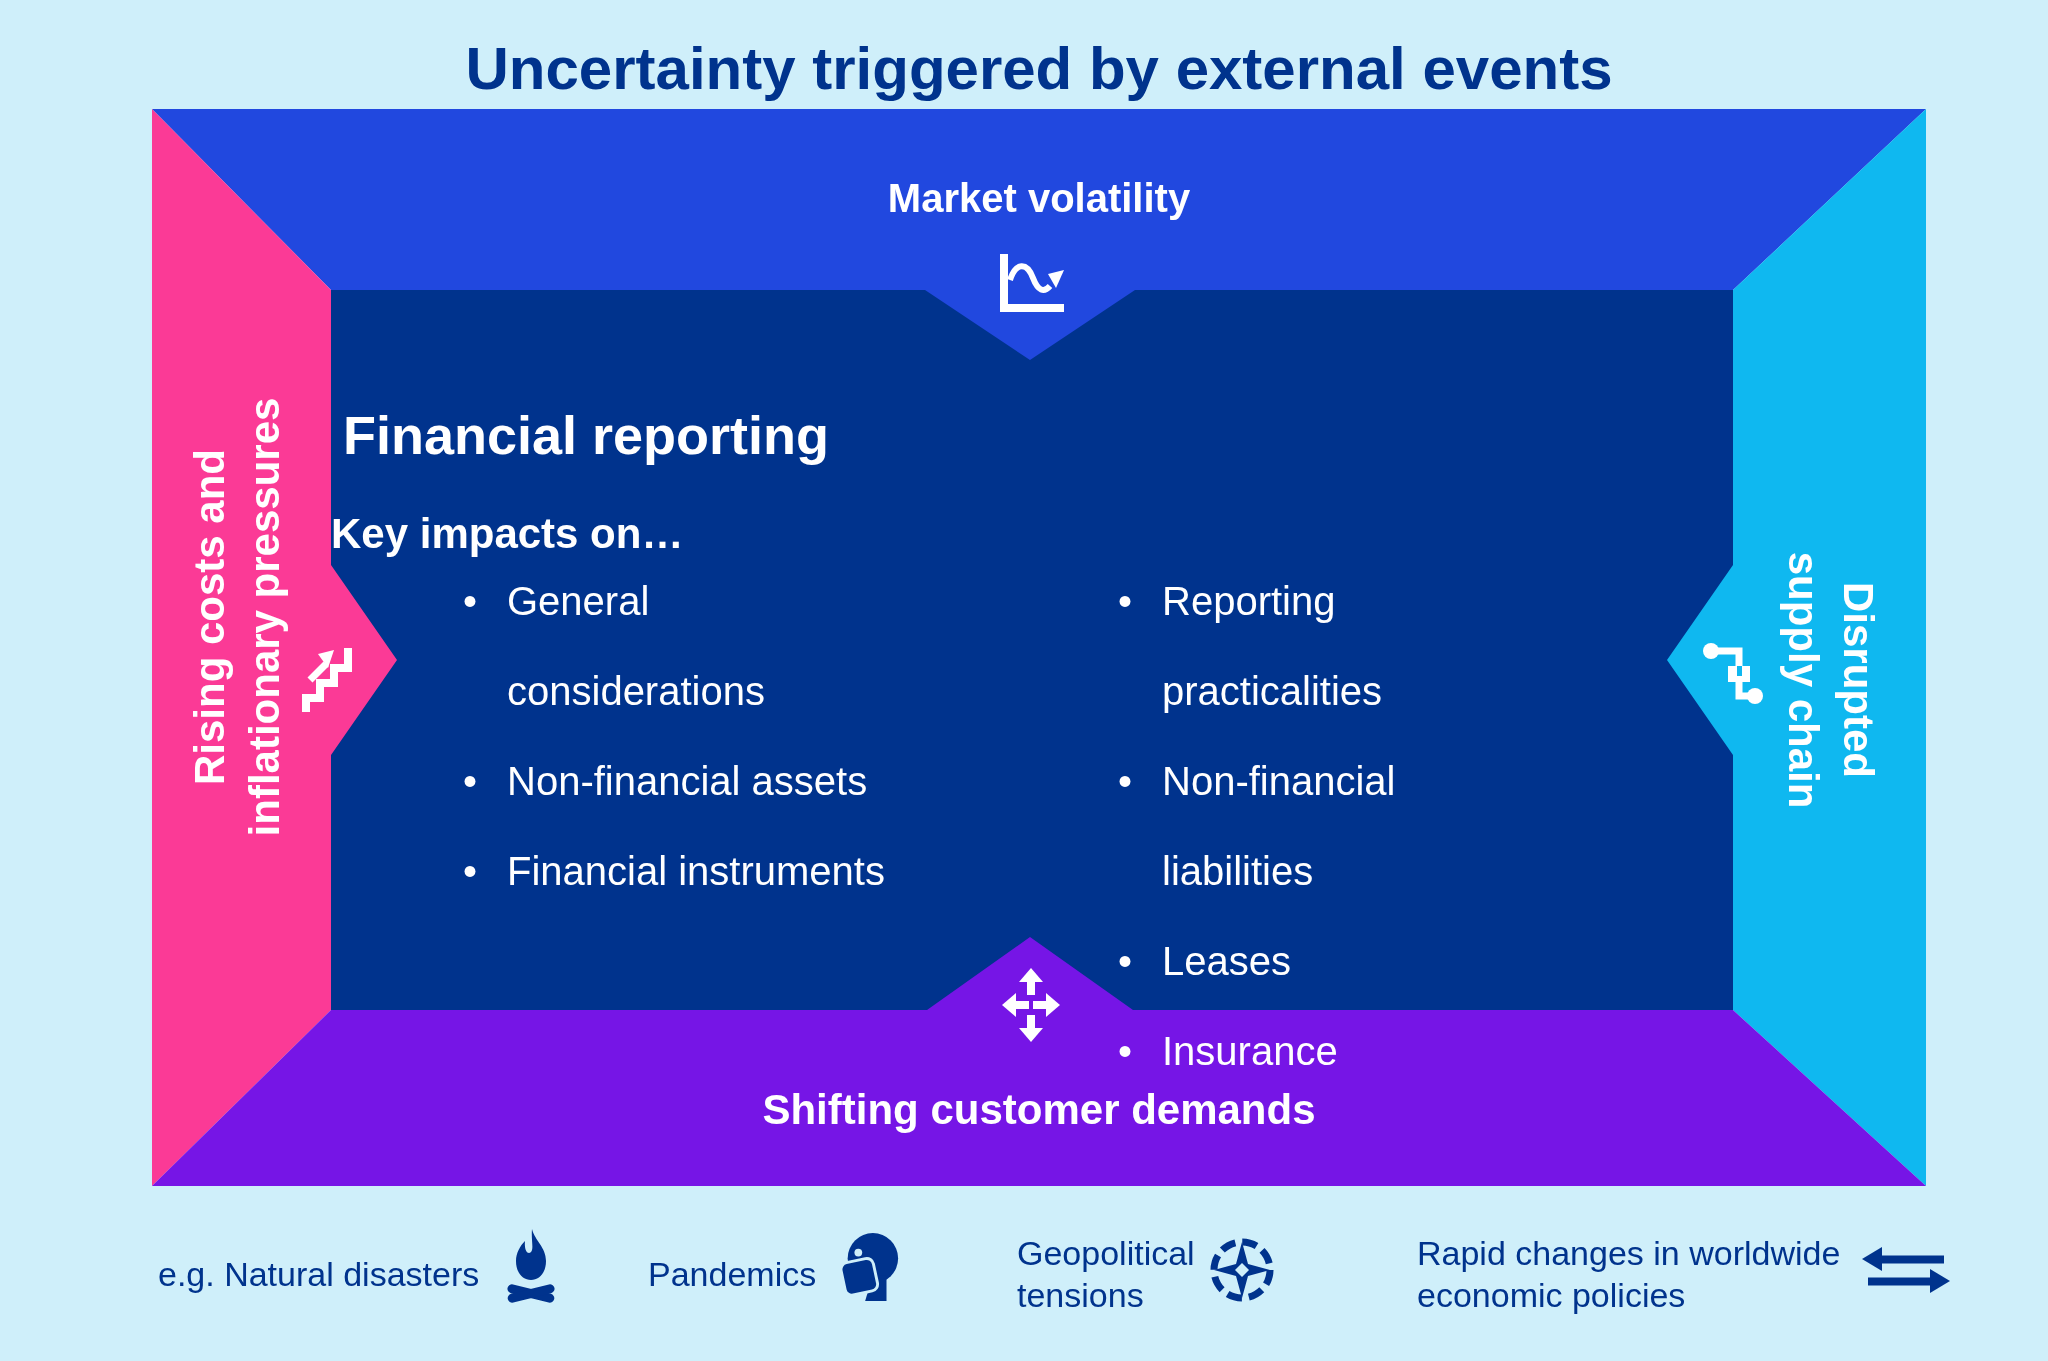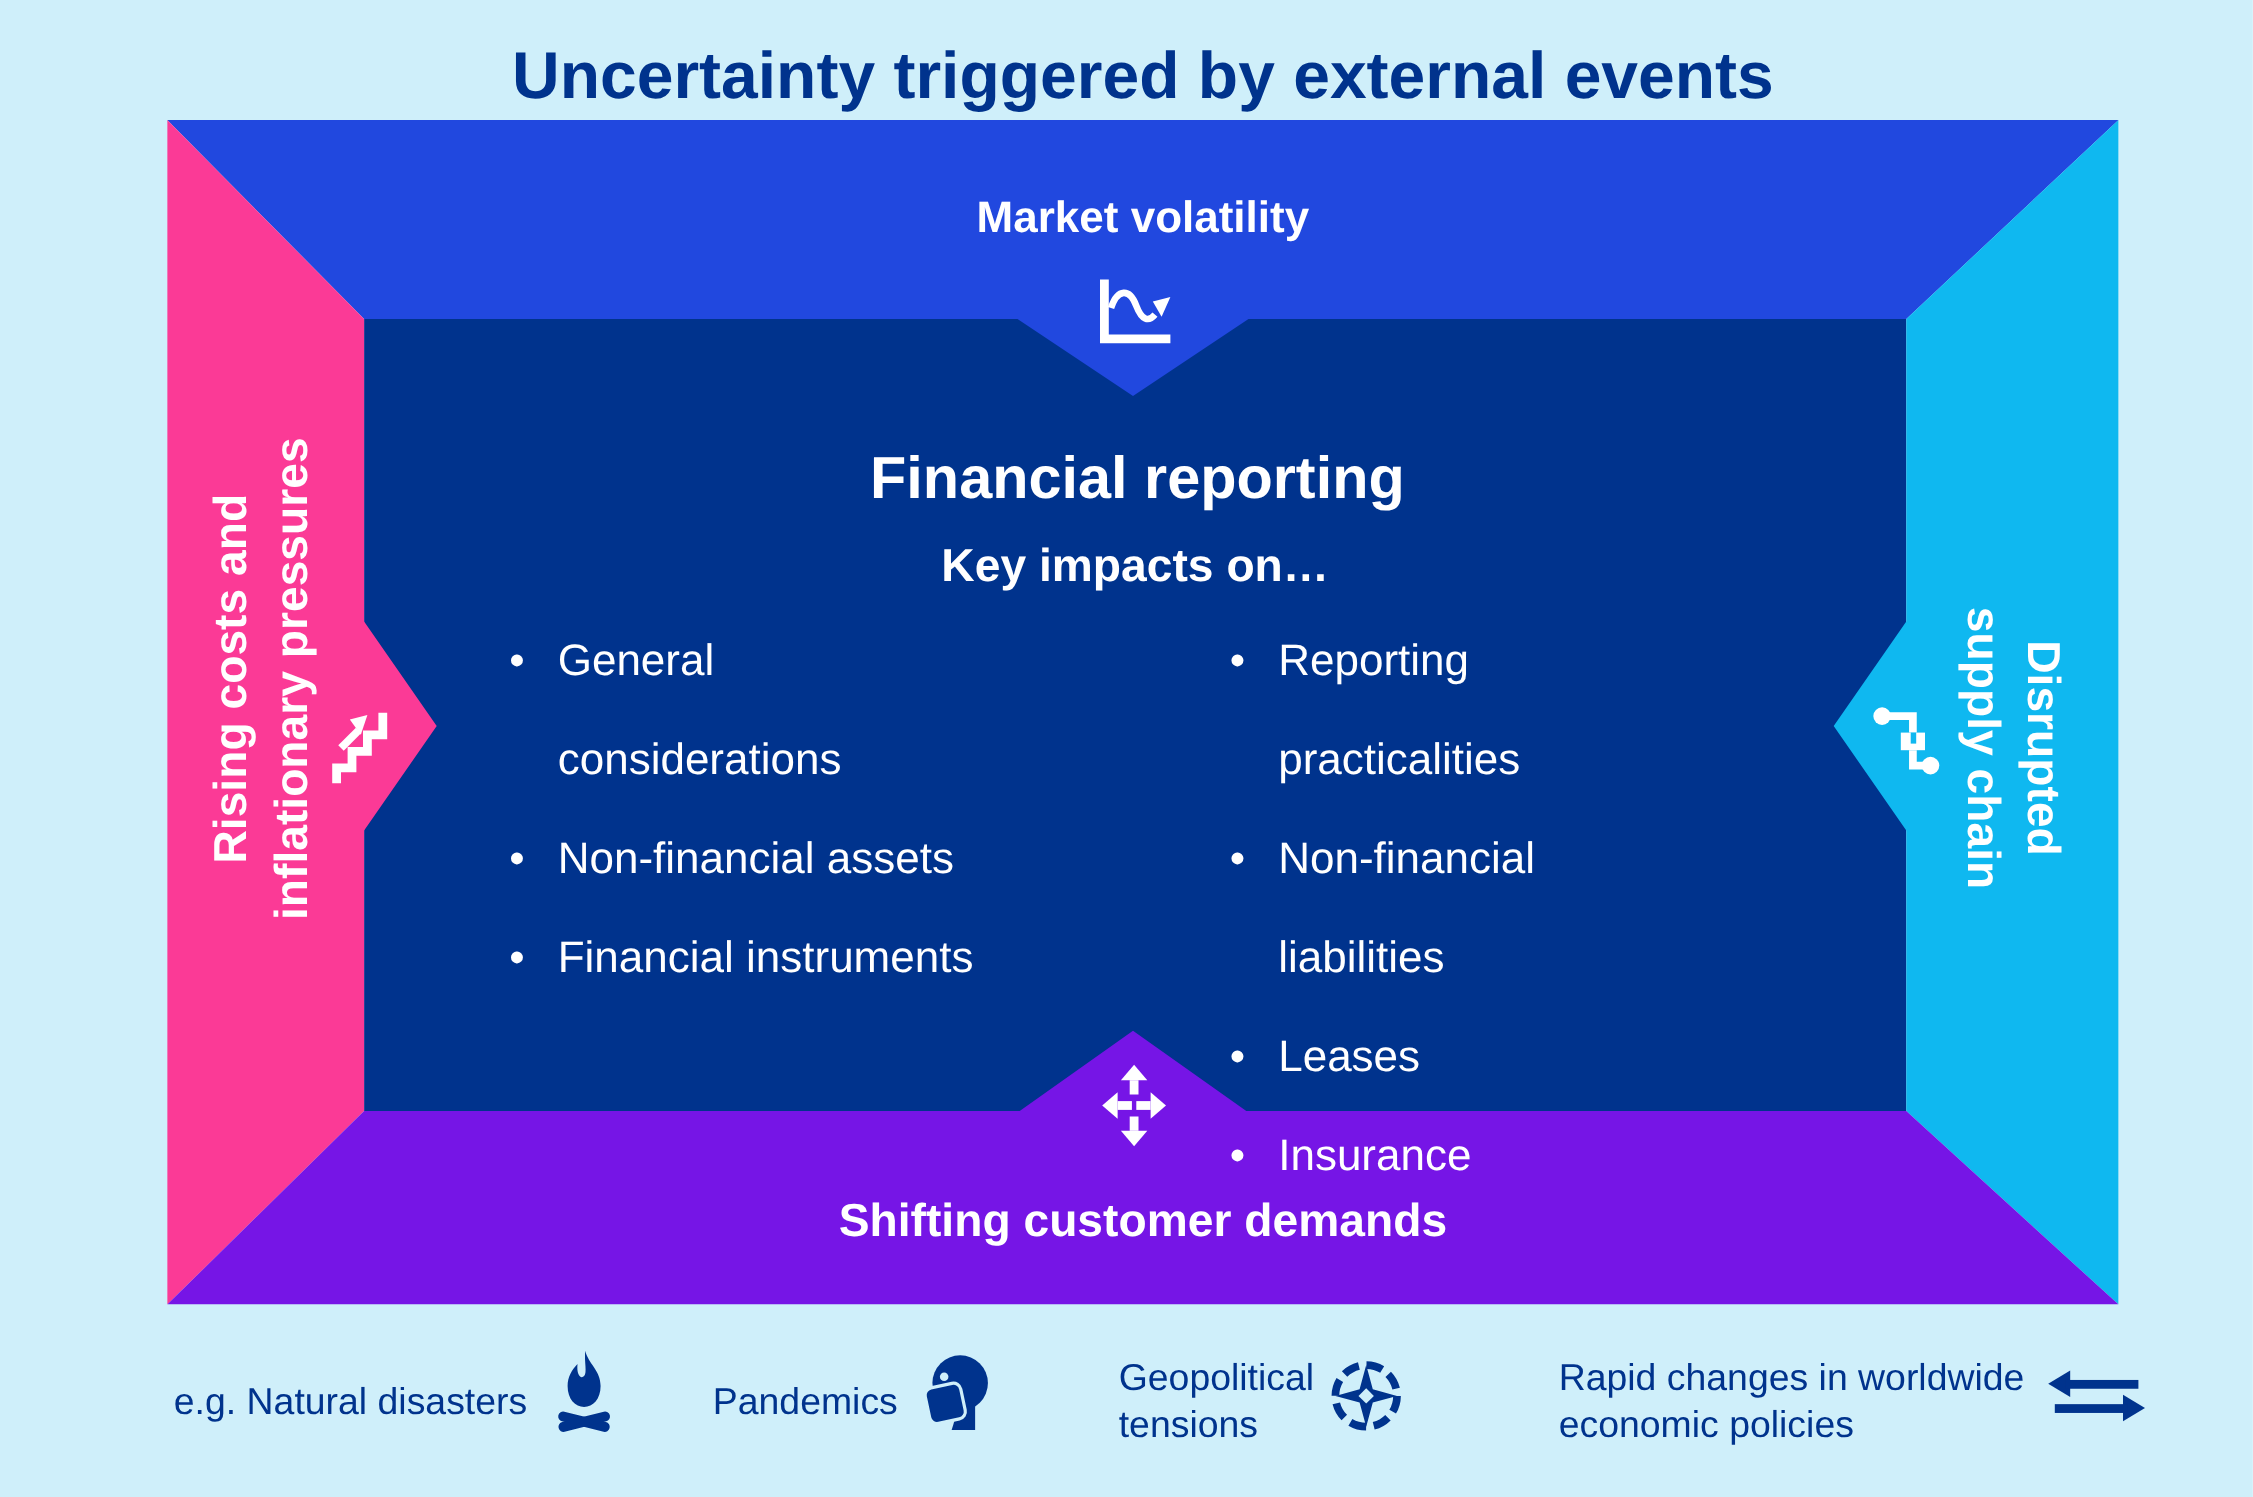--- a/index.html
+++ b/index.html
@@ -18,23 +18,23 @@
           font-weight:bold;font-size:42px;line-height:55px;}
   .vlabel-left{left:-215px;top:443px;transform:rotate(-90deg);}
   .vlabel-right{left:1379px;top:506px;transform:rotate(90deg);}
   .icon{position:absolute;}
   .icon-chart{left:841px;top:143px;}
   .icon-stairs{left:144px;top:527px;}
   .icon-route{left:1548px;top:529px;}
   .icon-move{left:844px;top:857px;}
   .inner-content{position:absolute;left:179px;top:181px;width:1402px;height:720px;
                  color:var(--text-light,#fff);}
-  .fr-heading{position:absolute;left:2px;width:100%;top:114px;text-align:center;
+  .fr-heading{position:absolute;left:12px;width:100%;top:114px;
               font-size:54px;font-weight:bold;}
-  .fr-sub{position:absolute;left:0;width:100%;top:200px;text-align:center;
+  .fr-sub{position:absolute;left:0;width:100%;top:220px;text-align:left;
           font-size:42px;font-weight:bold;}
   .bullets{position:absolute;top:266px;margin:0;padding:0;list-style:none;
            font-size:40px;line-height:90px;}
   .bullets li{position:relative;padding-left:52px;white-space:pre-line;}
   .bullets li::before{content:"\2022";position:absolute;left:8px;}
   .bullets-left{left:124px;width:560px;}
   .bullets-right{left:779px;width:500px;}
   .example{position:absolute;top:1232px;height:84px;display:flex;align-items:center;
            gap:20px;color:var(--text-dark,#00338D);font-size:34px;line-height:42px;}
   .ex1{left:158px;}.ex2{left:648px;}.ex3{left:1017px;gap:13px;}.ex4{left:1417px;}

